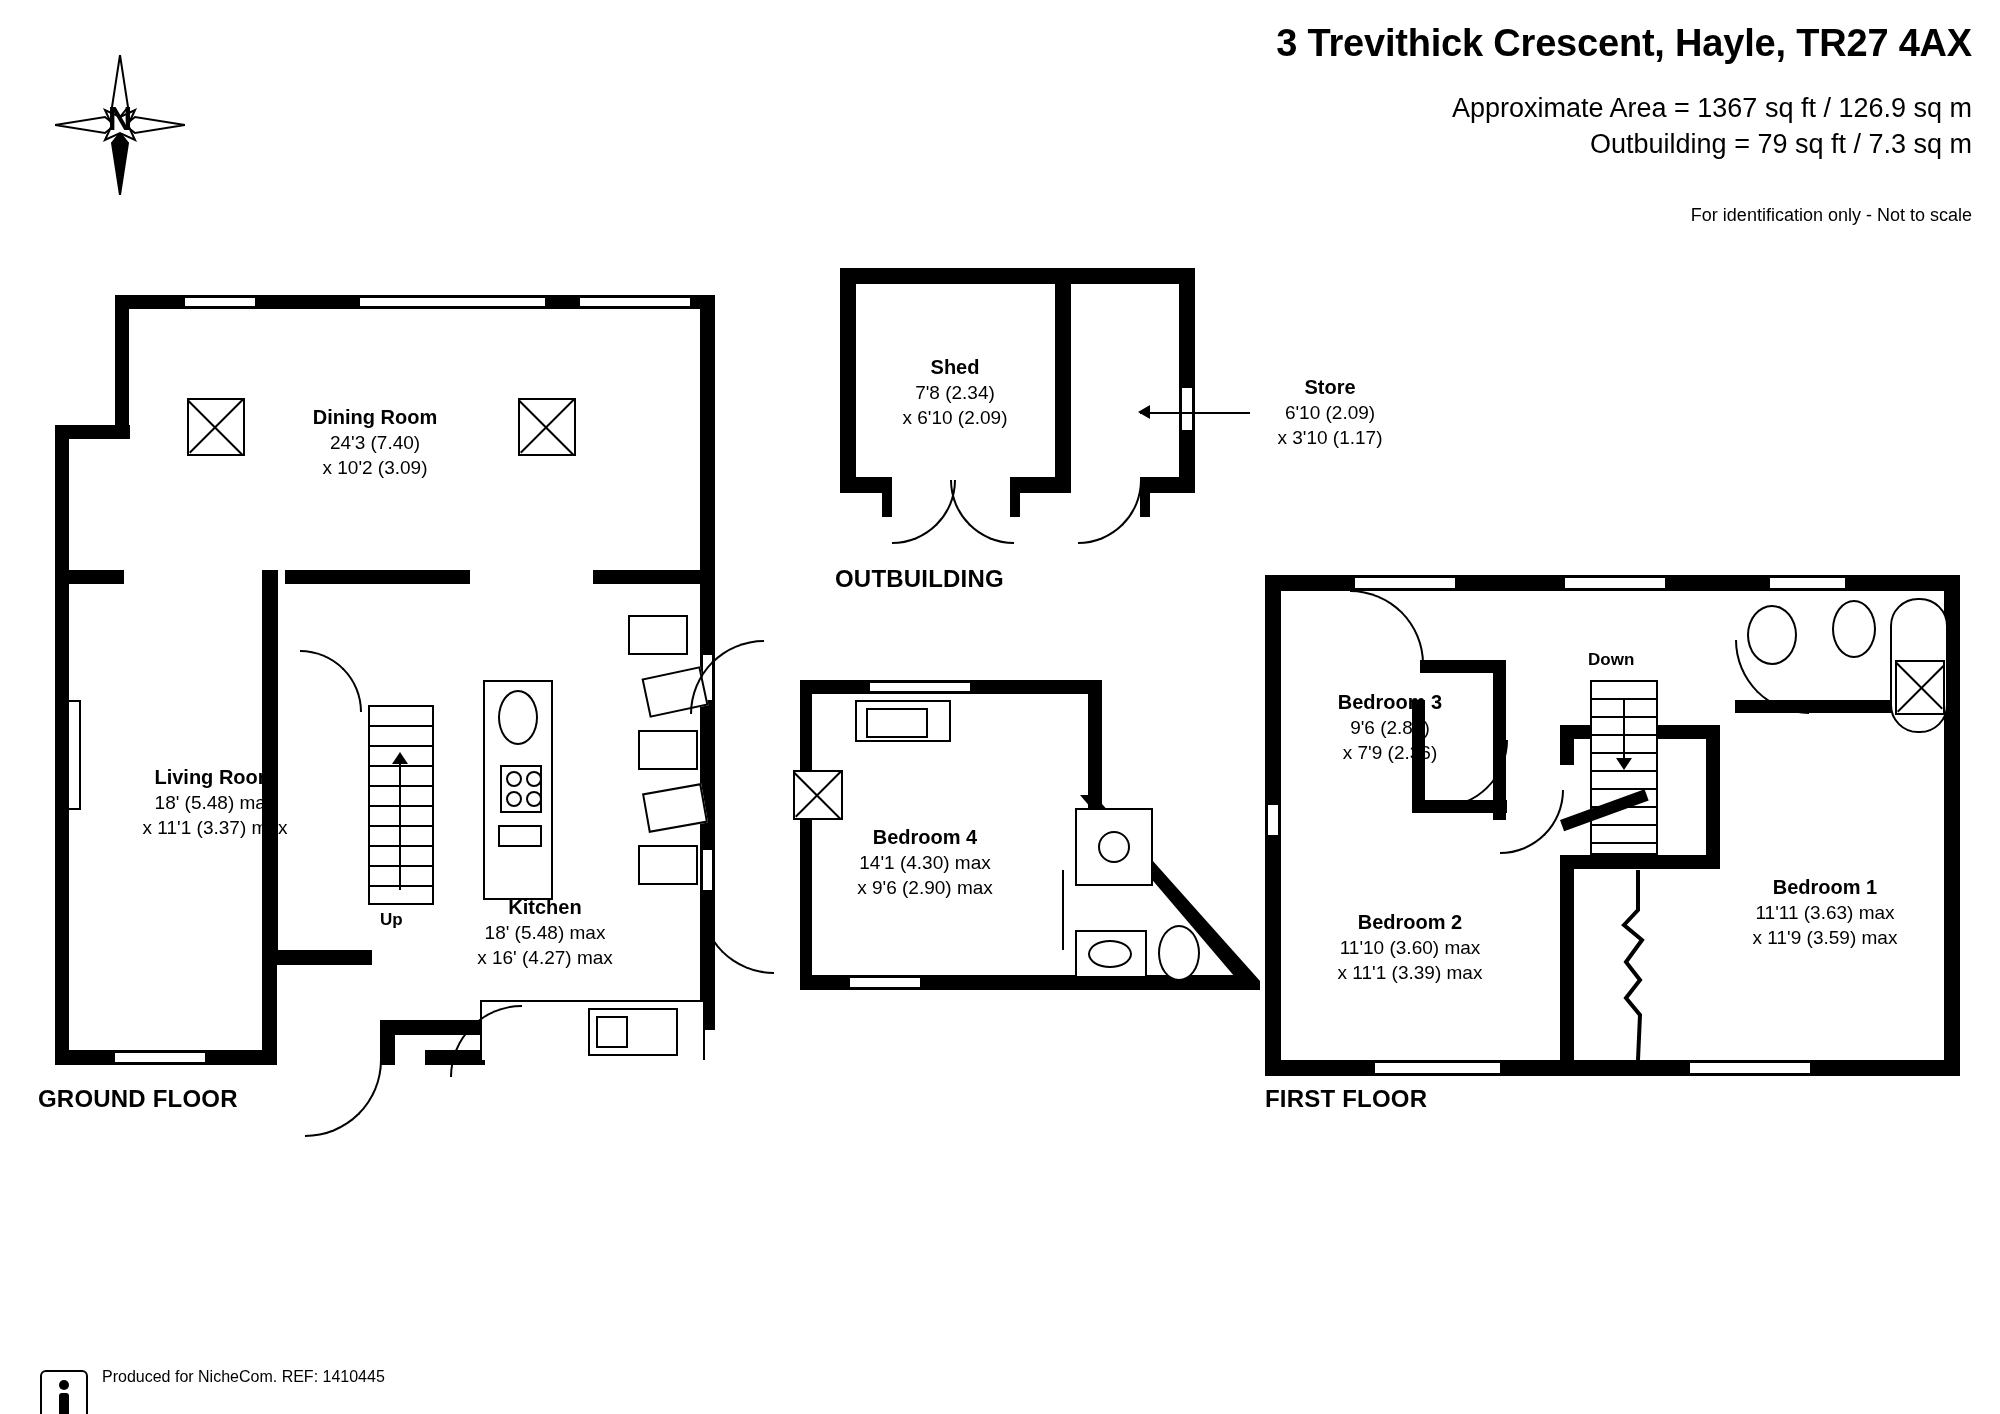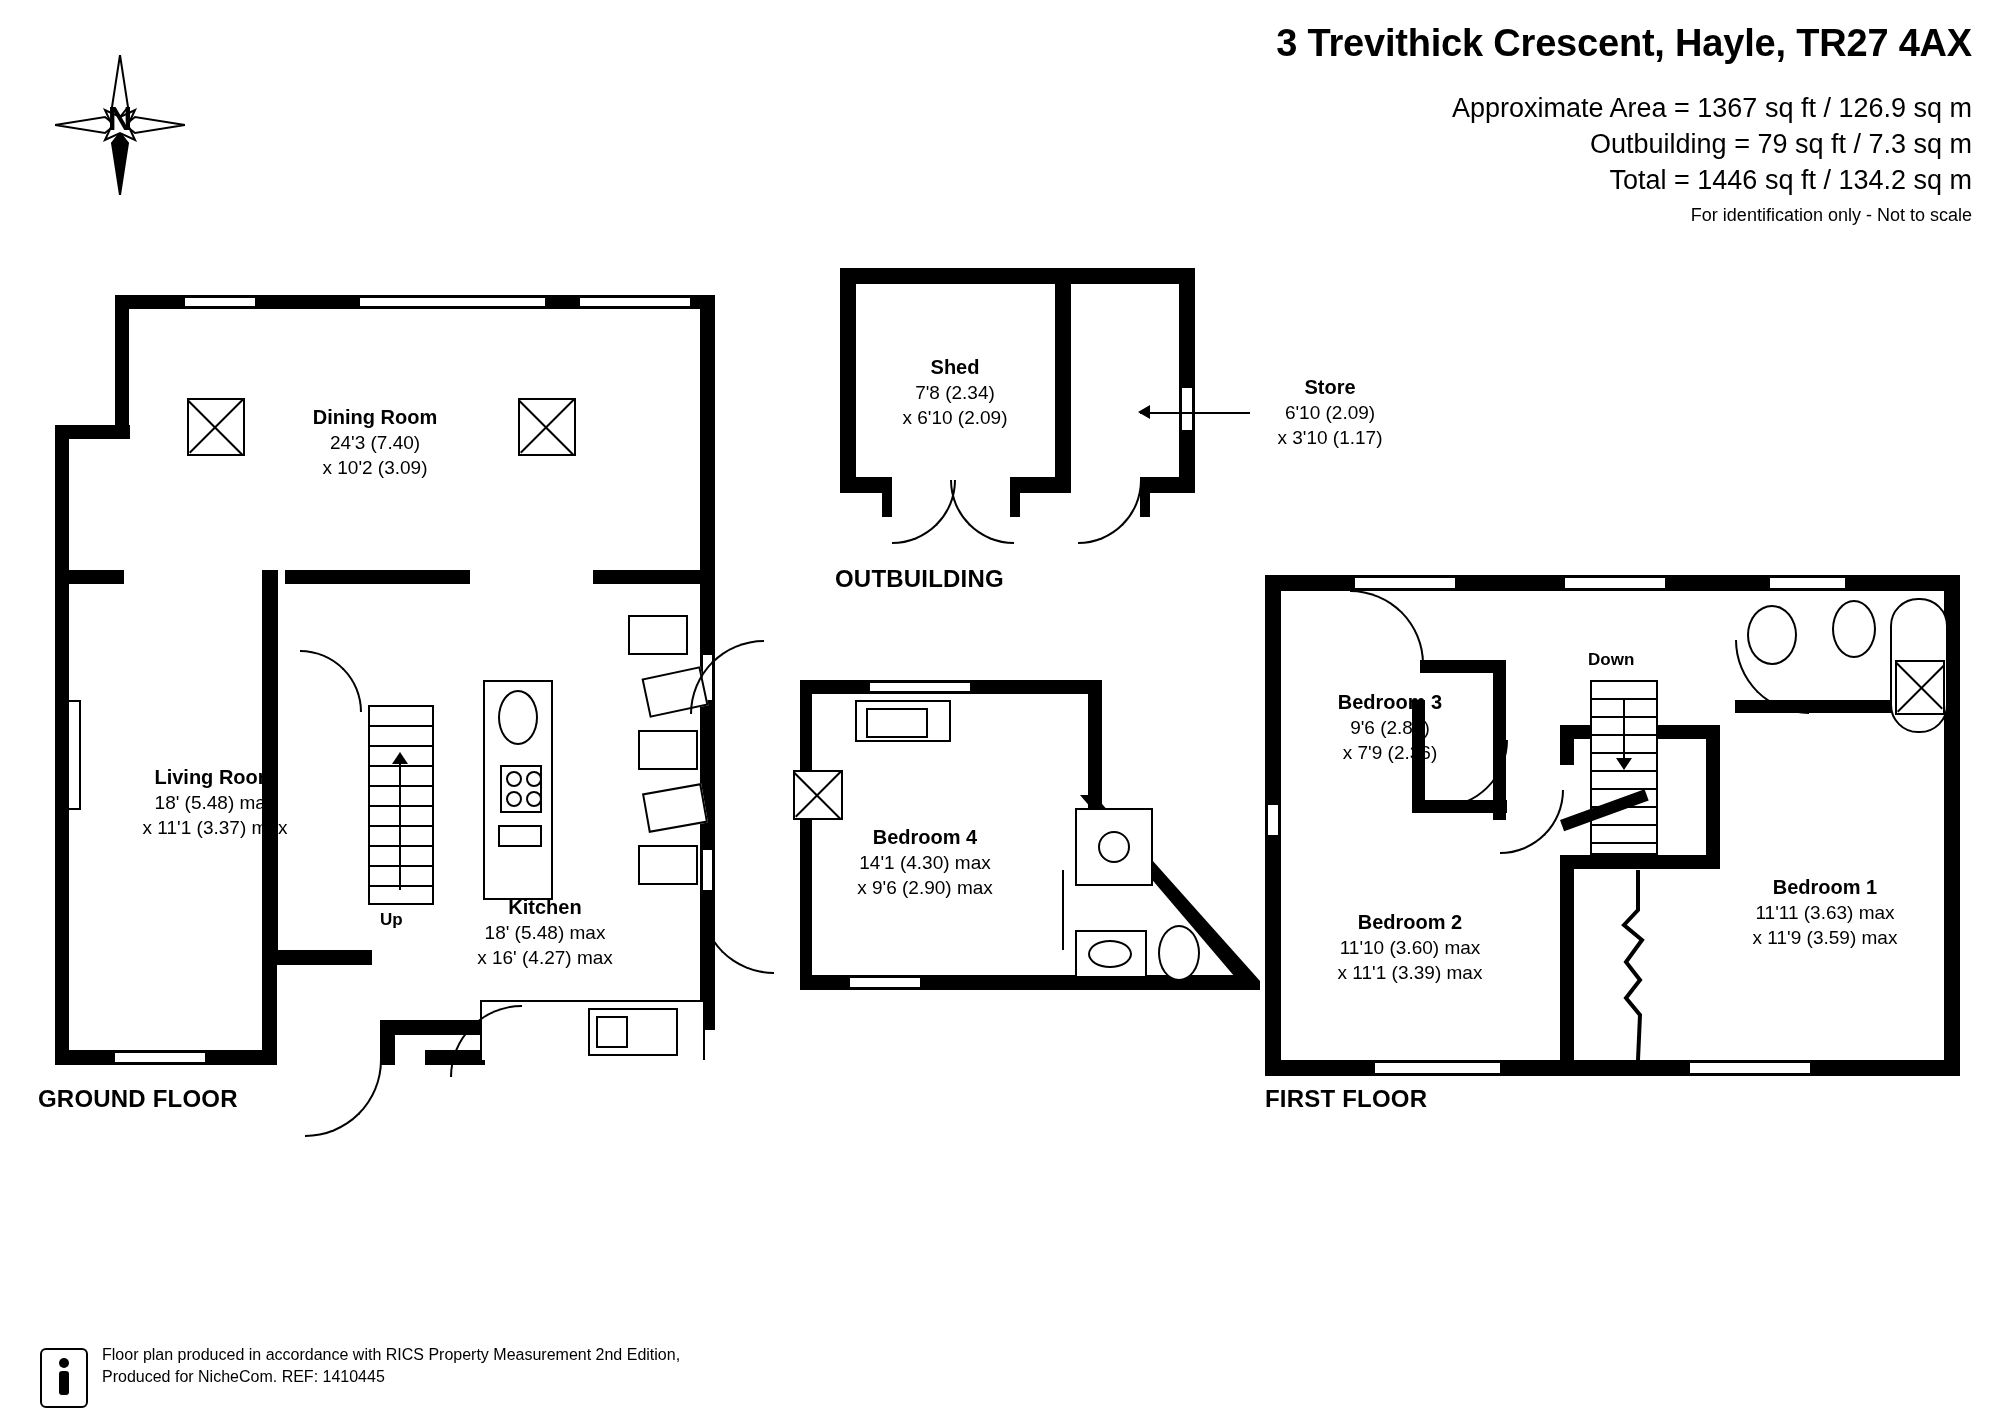--- a/index.html
+++ b/index.html
@@ -55,21 +55,20 @@
 </style>
 </head>
 <body>
 
 <div class="root">
 
   <div class="title">3 Trevithick Crescent, Hayle, TR27 4AX</div>
   <div class="areas">
     <div>Approximate Area = 1367 sq ft / 126.9 sq m</div>
     <div>Outbuilding = 79 sq ft / 7.3 sq m</div>
-    <div>Total = 1446 sq ft / 134.2 sq m</div>
   </div>
   <div class="disclaimer">For identification only - Not to scale</div>
 
   <div class="compass">
     <svg width="130" height="140" viewBox="0 0 130 140">
       <polygon points="65,0 73,52 65,62 57,52" fill="#fff" stroke="#000" stroke-width="2"></polygon>
       <polygon points="65,140 73,88 65,78 57,88" fill="#000" stroke="#000" stroke-width="2"></polygon>
       <polygon points="0,70 50,62 60,70 50,78" fill="#fff" stroke="#000" stroke-width="2"></polygon>
       <polygon points="130,70 80,62 70,70 80,78" fill="#fff" stroke="#000" stroke-width="2"></polygon>
       <polygon points="65,62 80,55 73,70 80,85 65,78 50,85 57,70 50,55" fill="#fff" stroke="#000" stroke-width="2"></polygon>
@@ -319,18 +318,17 @@
 
     <div class="floor-title" style="left:1265px; top:1085px;">FIRST FLOOR</div>
   </div>
 
   <div class="footer">
     <div class="person">
       <div class="head"></div>
         <div class="body"></div>
     </div>
     <div class="ptxt">
-      <div>Floor plan produced in accordance with RICS Property Measurement 2nd Edition,</div>
       <div>Produced for NicheCom.  REF:  1410445</div>
     </div>
   </div>
 
 </div>
 
 </body></html>

